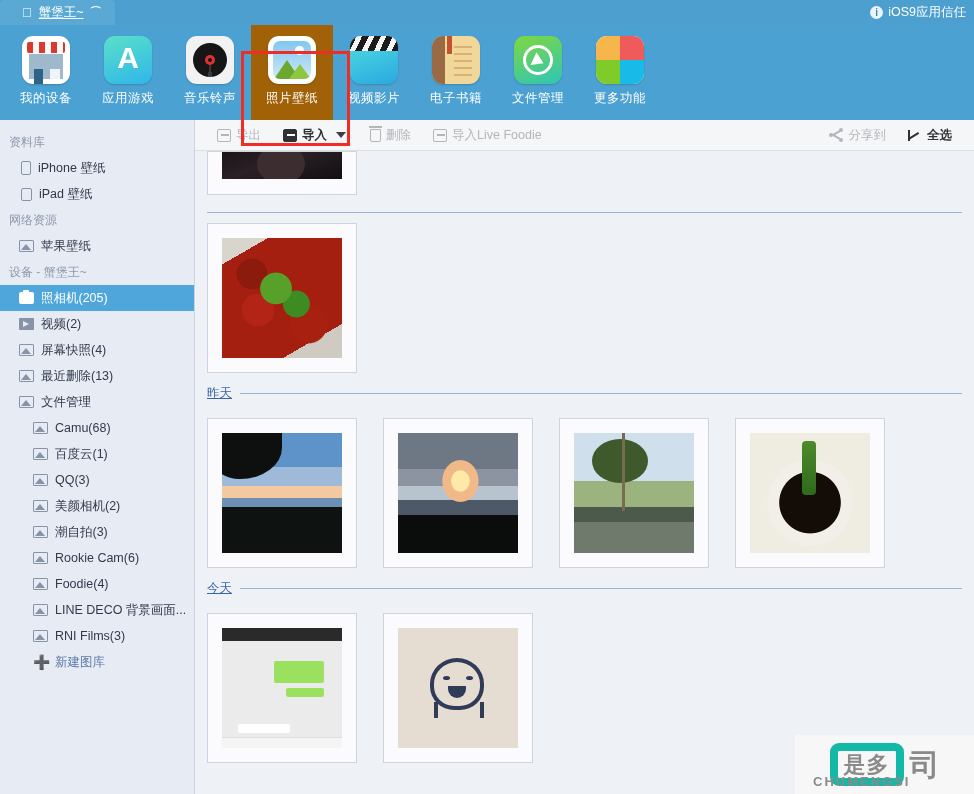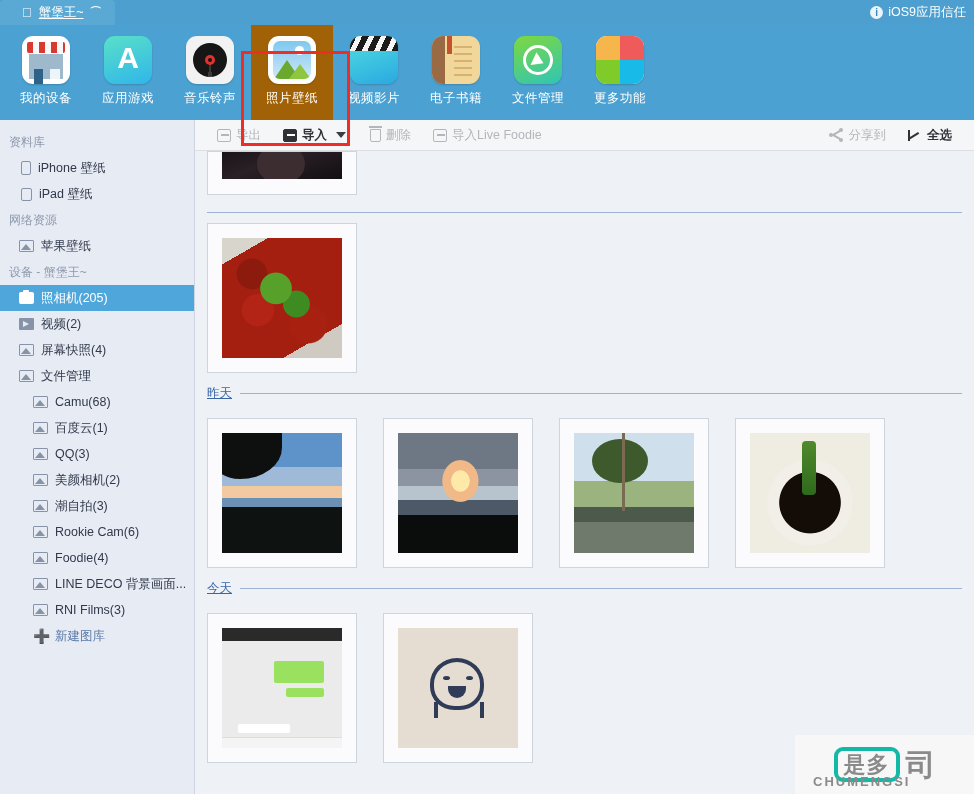--- a/index.html
+++ b/index.html
@@ -339,21 +339,21 @@
   #watermark {
     position: absolute;
     right: 0; bottom: 0;
     width: 179px; height: 59px;
     background: #f7f7f7;
     display: flex; align-items: center; justify-content: center;
     pointer-events: none;
   }
   #watermark .wm-inner { display:flex; align-items:center; gap:6px; }
   #watermark .wm-box {
-    border: 4px solid #14b8a6;
+    border: 8px solid #14b8a6;
     border-radius: 9px;
     padding: 2px 6px;
     color: #8a8a8a;
     font-size: 22px;
     font-weight: bold;
     line-height: 1.05;
     letter-spacing: 1px;
     font-family: "DejaVu Sans", sans-serif;
   }
   #watermark .wm-side { color:#8a8a8a; font-size:30px; font-weight:bold; line-height:1;}
@@ -482,20 +482,24 @@
       <span class="sicon ic-cam"></span>
       <span>照相机(205)</span>
     </div>
     <div class="side-item">
       <span class="sicon ic-film"></span>
       <span>视频(2)</span>
     </div>
     <div class="side-item">
       <span class="sicon ic-pic"></span>
       <span>屏幕快照(4)</span>
+    </div>
+    <div class="side-item">
+      <span class="sicon ic-pic"></span>
+      <span>最近删除(13)</span>
     </div>
     <div class="side-item">
       <span class="sicon ic-pic"></span>
       <span>文件管理</span>
     </div>
     <div class="side-item indent2">
       <span class="sicon ic-pic"></span>
       <span>Camu(68)</span>
     </div>
     <div class="side-item indent2">

